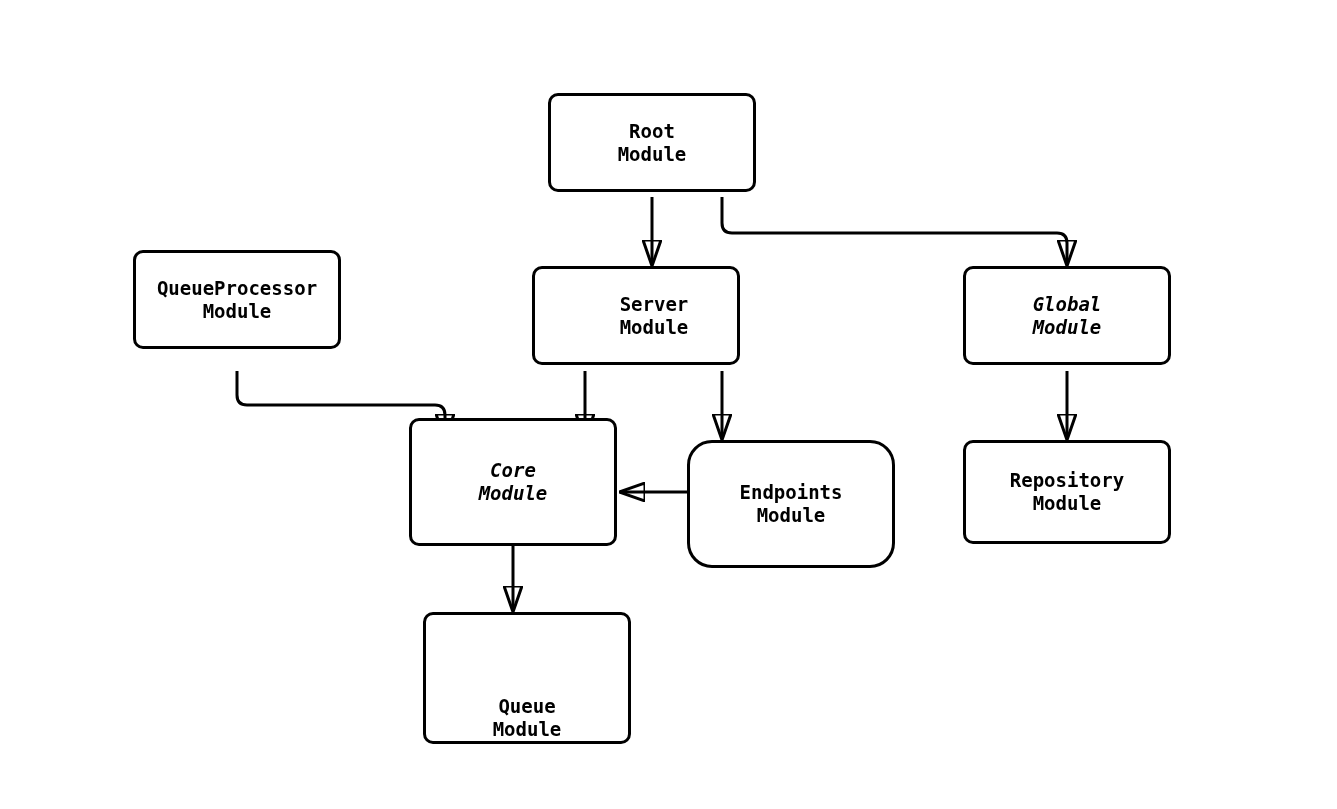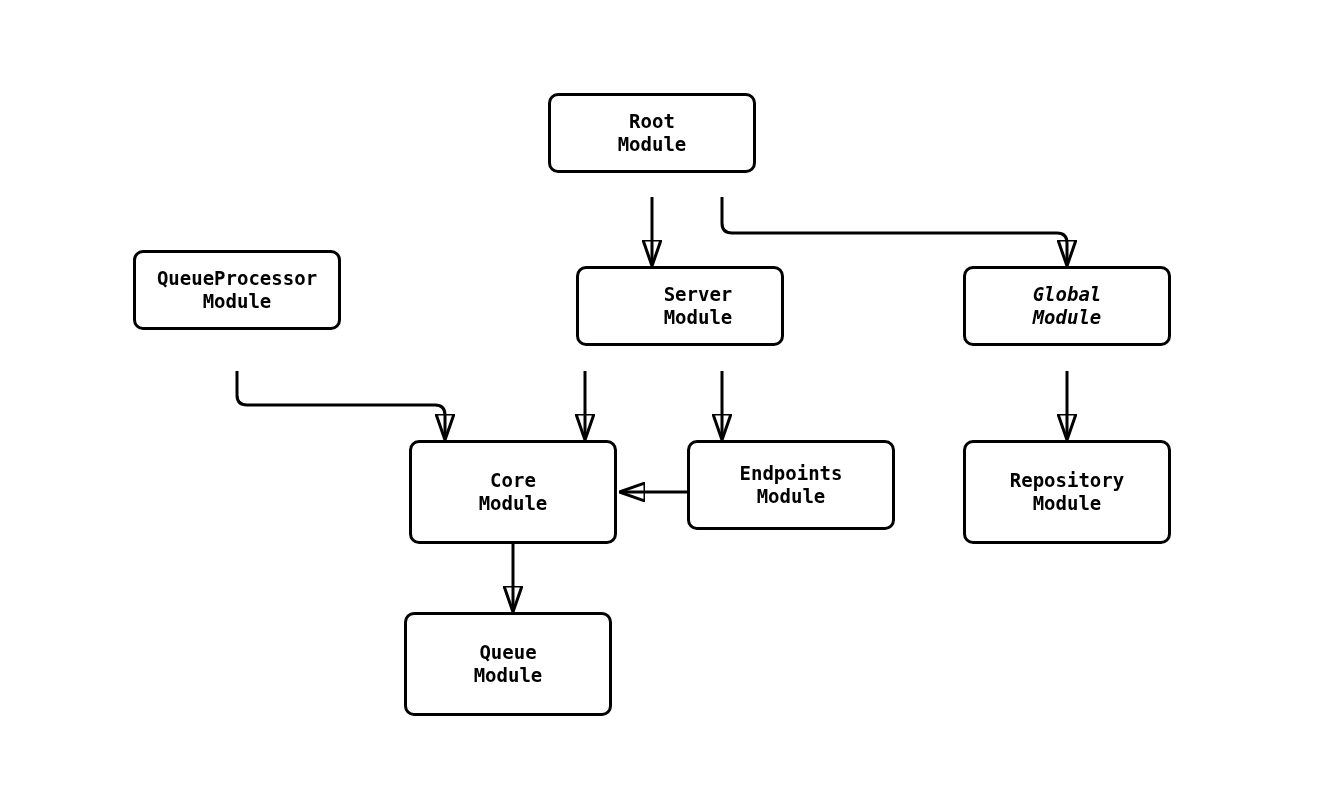--- a/index.html
+++ b/index.html
@@ -24,44 +24,44 @@
   }
   .edges-layer path {
     fill: none;
     stroke: #000000;
     stroke-width: 3;
   }
   .node {
     position: absolute;
     box-sizing: border-box;
     width: 208px;
-    height: 80px;
+    height: 99px;
     background: #ffffff;
     border: 3px solid #000000;
     border-radius: 10px;
     display: flex;
     align-items: center;
     justify-content: center;
     text-align: center;
   }
   .node .label {
     font-weight: bold;
     font-size: 19px;
     line-height: 23px;
     color: #000000;
     white-space: pre-line;
   }
   .node-root          { left: 548px; top: 93px;  }
   .node-queueprocessor{ left: 133px; top: 250px; }
-  .node-server        { left: 576px; top: 266px; padding-left: 36px; }
+  .node-server        { left: 532px; top: 266px; padding-left: 36px; }
   .node-global        { left: 963px; top: 266px; font-style: italic; }
-  .node-core          { left: 409px; top: 440px; height: 104px; }
-  .node-endpoints     { left: 687px; top: 440px; height: 90px; }
+  .node-core          { left: 409px; top: 418px; height: 128px; font-style: italic; }
+  .node-endpoints     { left: 687px; top: 440px; height: 128px; border-radius: 25px; }
   .node-repository    { left: 963px; top: 440px; height: 104px; }
-  .node-queue         { left: 404px; top: 612px; height: 104px; }
+  .node-queue         { left: 423px; top: 612px; height: 132px; align-items: flex-end; }
 </style>
 </head>
 <body>
 
 <div class="canvas">
 
   <svg class="edges-layer" width="1337" height="809" viewBox="0 0 1337 809" xmlns="http://www.w3.org/2000/svg">
     <defs>
       <marker id="arrowhead" markerUnits="userSpaceOnUse" markerWidth="26" markerHeight="20" viewBox="0 0 26 20" refX="25" refY="10" orient="auto">
         <path d="M0,1 L26,10 L0,19 Z" fill="#000000" stroke="none"></path>

